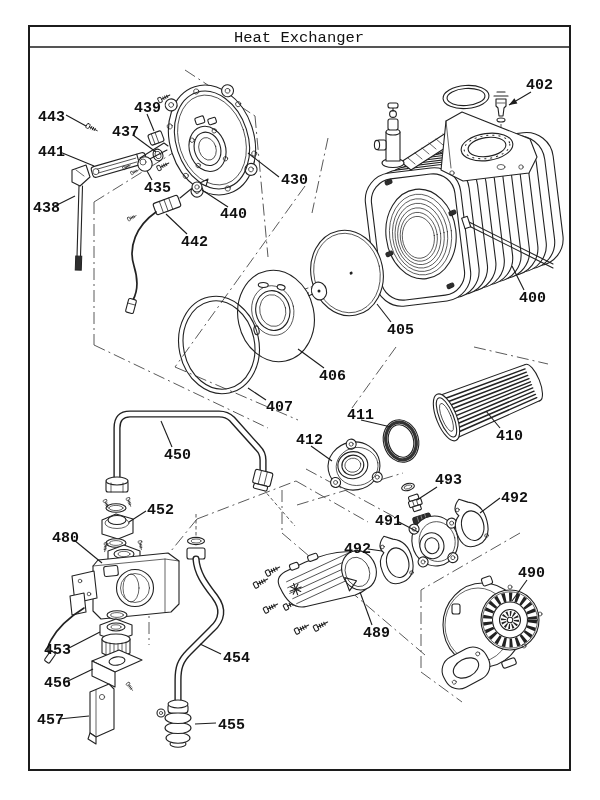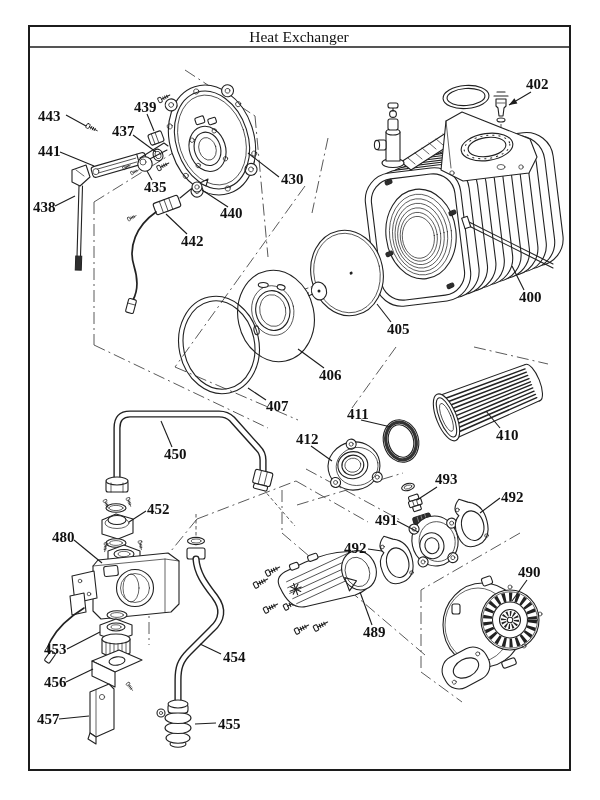--- a/index.html
+++ b/index.html
@@ -1,17 +1,17 @@
 <!DOCTYPE html>
 <html><head>
 <meta charset="utf-8">
 <style>
   html,body{margin:0;padding:0;background:#fff;}
   .page{position:relative;width:596px;height:800px;background:#fff;overflow:hidden;
-        font-family:Liberation Serif, serif;}
+        font-family:Liberation Mono, monospace;}
   svg{display:block}
   .ln{fill:none;stroke:#222;stroke-width:1.1;stroke-linecap:round;stroke-linejoin:round}
   .th{fill:none;stroke:#222;stroke-width:.7;stroke-linecap:round}
   .wh{fill:#fff;stroke:#222;stroke-width:1.1;stroke-linejoin:round}
   .dk{fill:#2e2e2e;stroke:#222;stroke-width:1}
   .ph{fill:none;stroke:#5a5a5a;stroke-width:1;stroke-dasharray:12 4 2 4}
   .ax{fill:none;stroke:#444;stroke-width:.9;stroke-dasharray:3.5 2.5}
   .pipeO{fill:none;stroke:#222;stroke-width:7.2;stroke-linecap:round;stroke-linejoin:round}
   .pipeI{fill:none;stroke:#fff;stroke-width:4.4;stroke-linecap:round;stroke-linejoin:round}
   .frame{fill:none;stroke:#1c1c1c;stroke-width:2}

